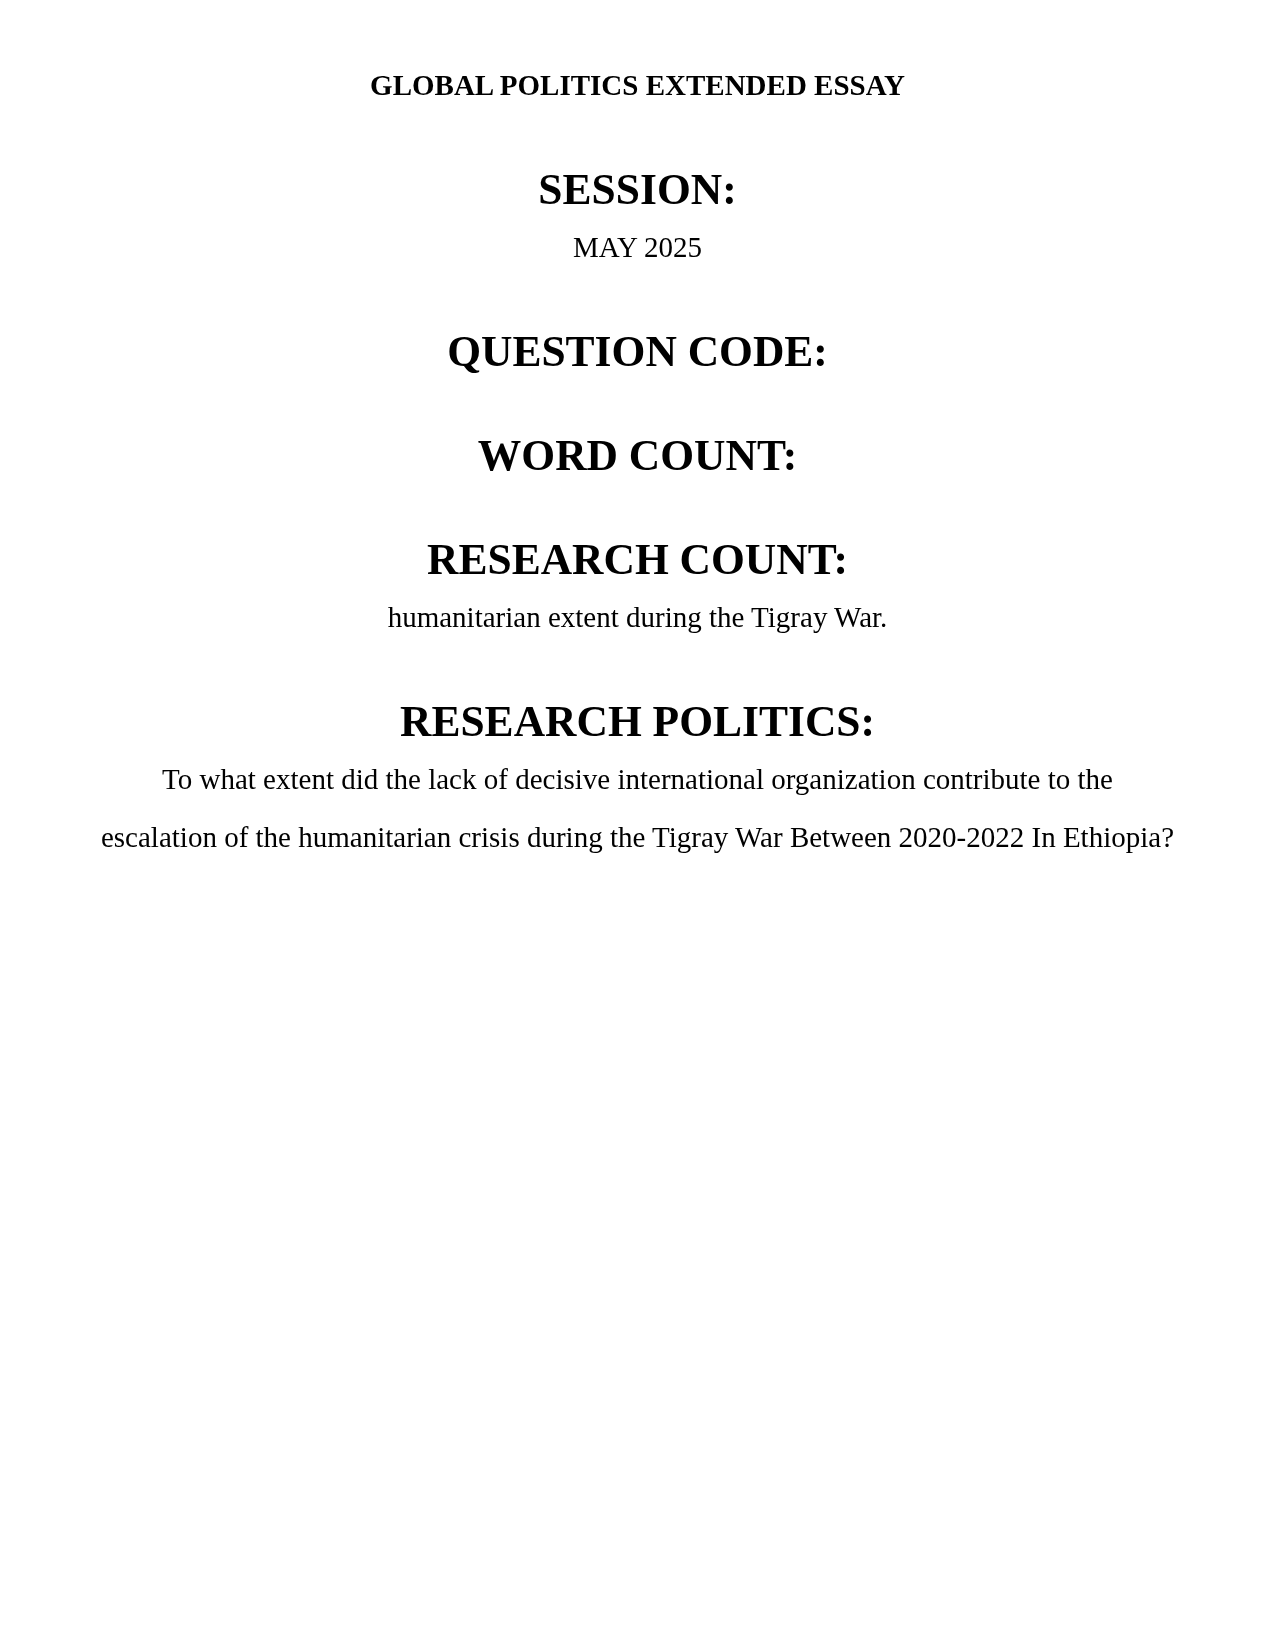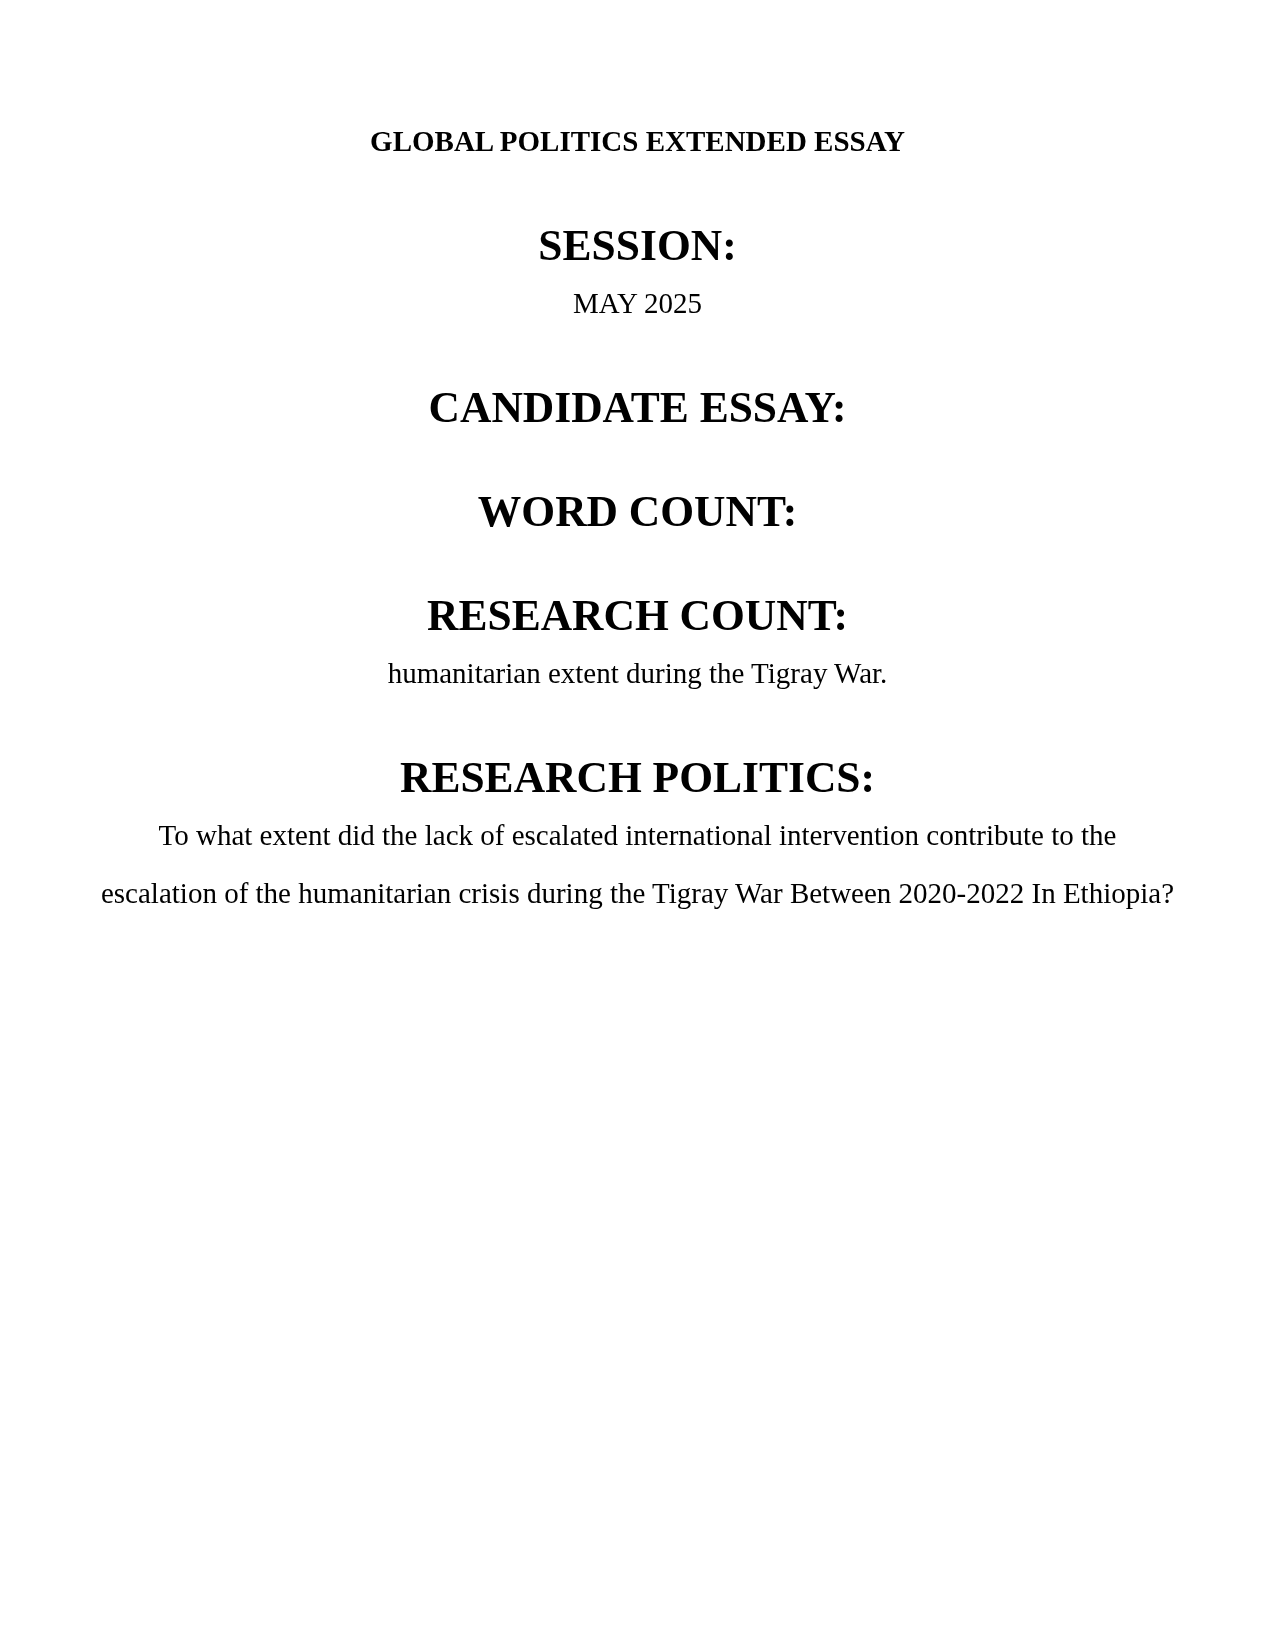--- a/index.html
+++ b/index.html
@@ -12,21 +12,21 @@
     width: 1275px;
     height: 1650px;
     margin: 0 auto;
     background: #ffffff;
     color: #000000;
     font-family: "Liberation Serif", "DejaVu Serif", serif;
     font-size: 29px;
     text-align: center;
     overflow: hidden;
     box-sizing: border-box;
-    padding-top: 112px;
+    padding-top: 56px;
   }
   .line {
     line-height: 58px;
     margin: 0;
     white-space: nowrap;
   }
   .doc-title {
     font-weight: bold;
     font-size: 29px;
   }
@@ -46,31 +46,31 @@
 <div class="page">
 
   <h1 class="line doc-title">GLOBAL POLITICS EXTENDED ESSAY</h1>
 
   <section class="doc-section">
     <h2 class="line section-heading">SESSION:</h2>
     <p class="line section-line">MAY 2025</p>
   </section>
 
   <section class="doc-section">
-    <h2 class="line section-heading">CANDIDATE ESSAY:</h2>
+    <h2 class="line section-heading">QUESTION CODE:</h2>
   </section>
 
   <section class="doc-section">
     <h2 class="line section-heading">WORD COUNT:</h2>
   </section>
 
   <section class="doc-section">
     <h2 class="line section-heading">RESEARCH COUNT:</h2>
     <p class="line section-line">humanitarian extent during the Tigray War.</p>
   </section>
 
   <section class="doc-section">
     <h2 class="line section-heading">RESEARCH POLITICS:</h2>
-    <p class="line section-line">To what extent did the lack of escalated international intervention contribute to the</p>
+    <p class="line section-line">To what extent did the lack of decisive international organization contribute to the</p>
     <p class="line section-line">escalation of the humanitarian crisis during the Tigray War Between 2020-2022 In Ethiopia?</p>
   </section>
 
 </div>
 
 </body></html>

